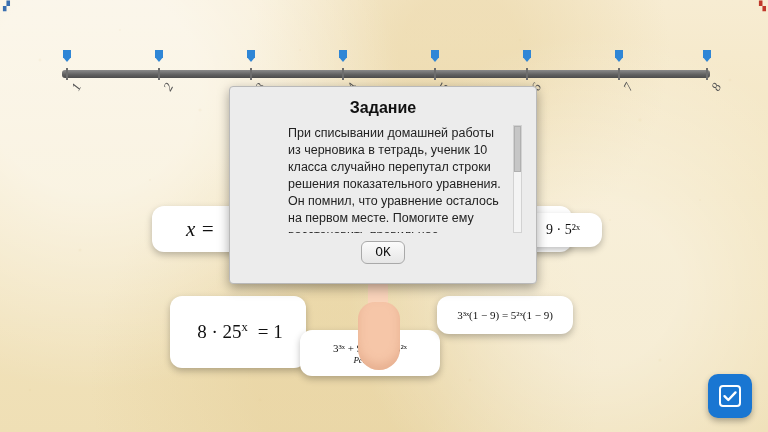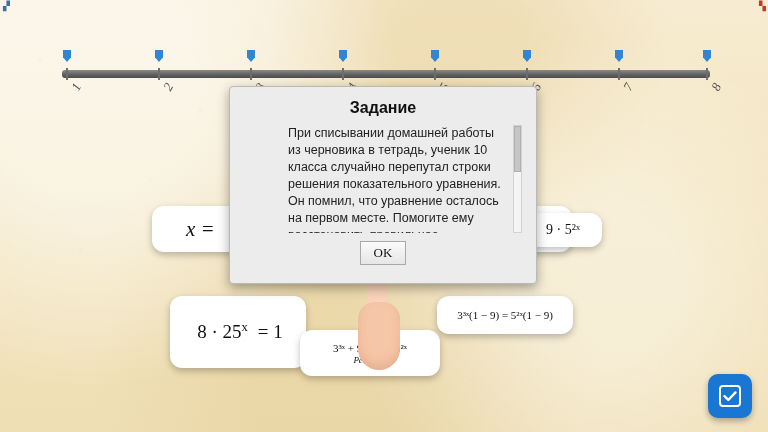--- a/index.html
+++ b/index.html
@@ -219,24 +219,24 @@
     display: flex;
     justify-content: center;
     margin-top: 8px;
   }
   #ok-button {
     min-width: 40px;
     padding: 3px 13px;
     font-size: 13px;
     background: linear-gradient(180deg,#fbfbfb,#e6e6e6);
     border: 1px solid #a9a9a9;
-    border-radius: 0;
+    border-radius: 6px;
     color: #111;
     cursor: pointer;
-    font-family: Liberation Serif, serif;
+    font-family: Liberation Mono, monospace;
   }
 
   
   #check-fab {
     position: absolute;
     right: 16px;
     bottom: 14px;
     width: 44px;
     height: 44px;
     border-radius: 10px;

